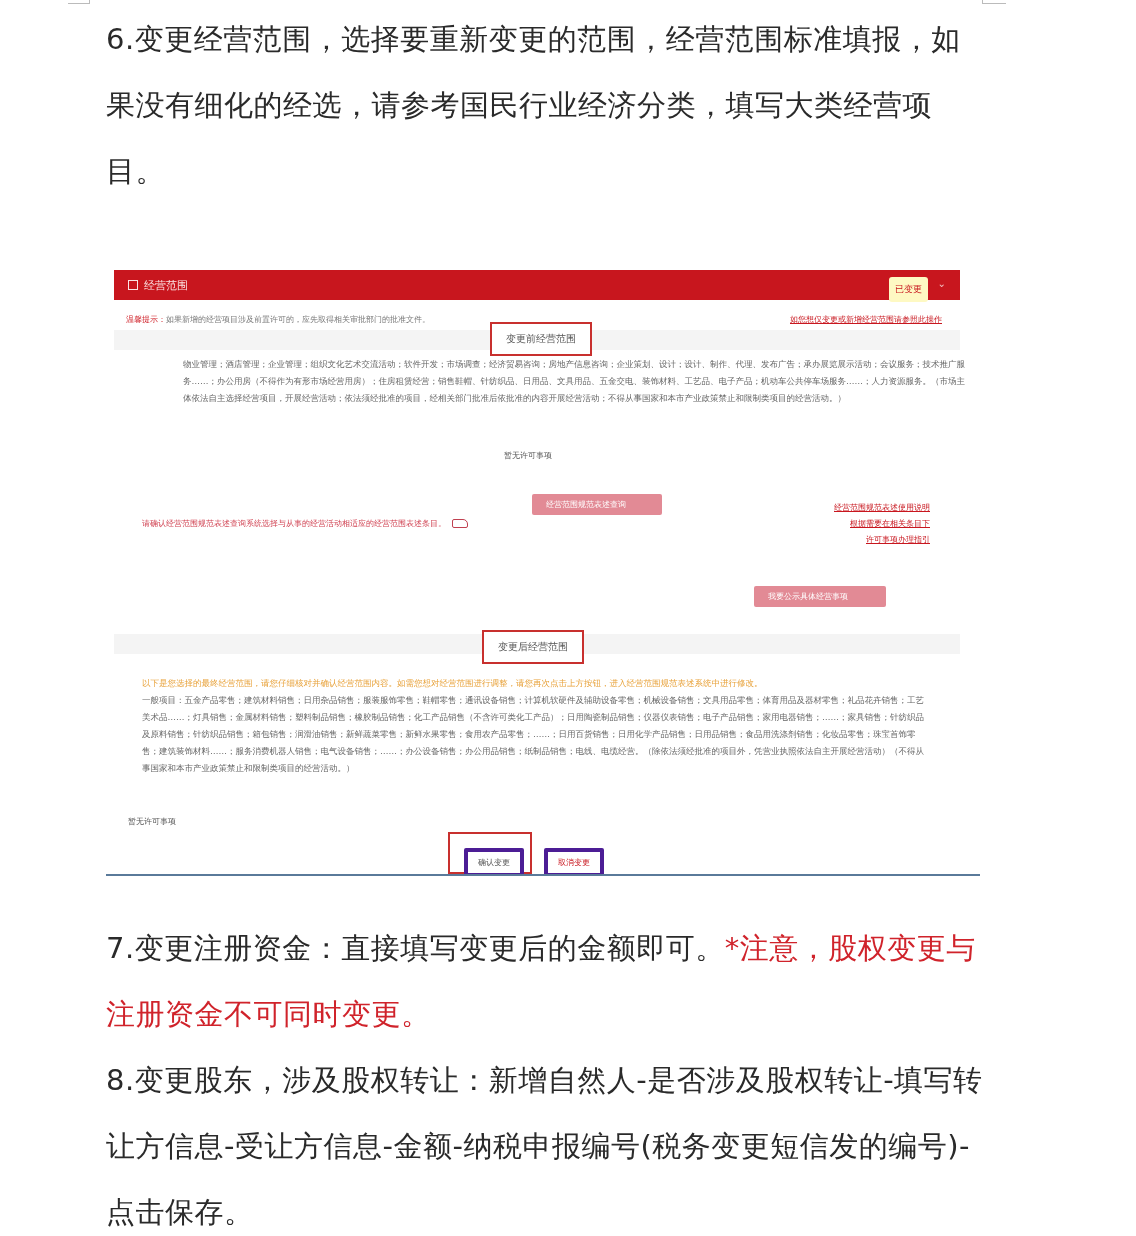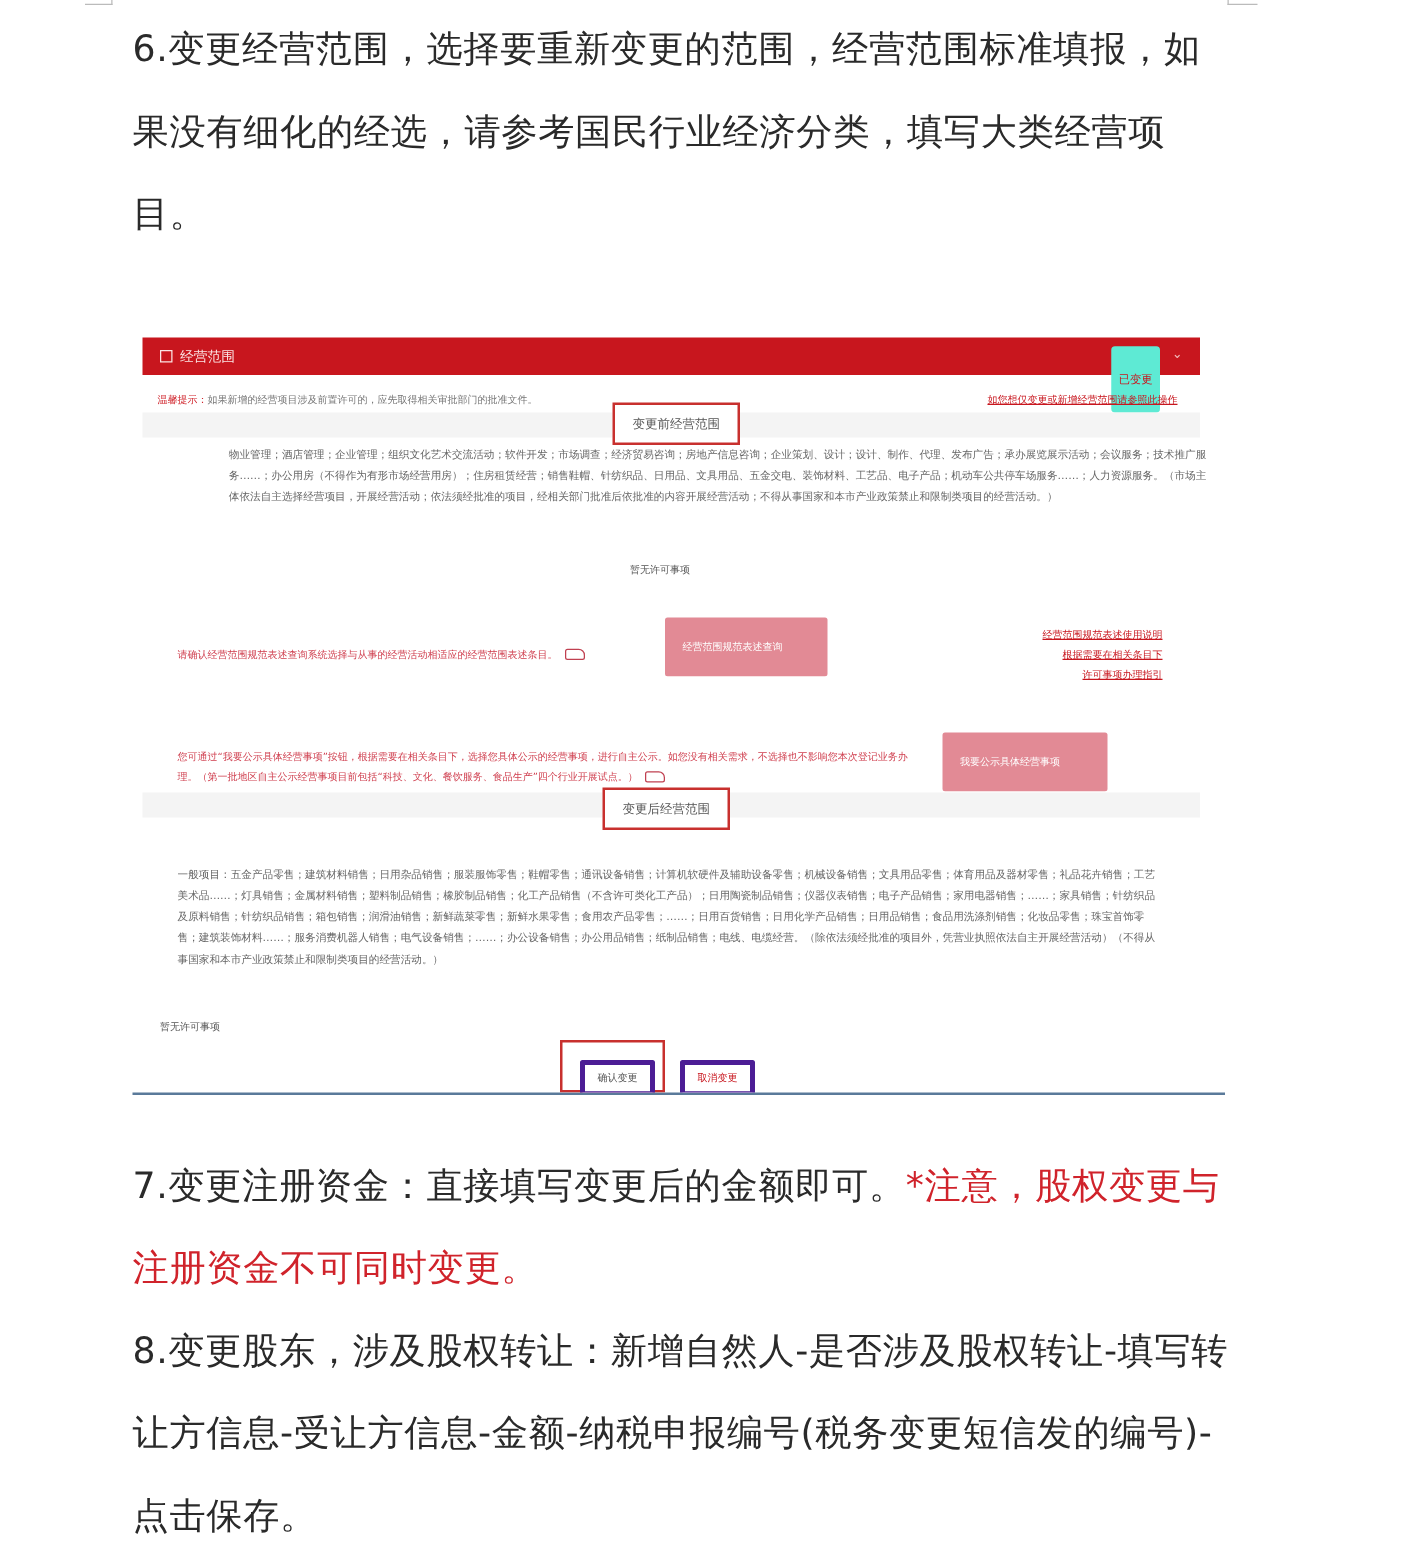--- a/index.html
+++ b/index.html
@@ -14,21 +14,21 @@
     .para .red { color: #d0232b; }
     #p6 { top: 6px; }
     #p7 { top: 915px; }
     #p8 { top: 1047px; }
 
     
     .shot { position: absolute; left: 106px; top: 266px; width: 874px; height: 610px; background: #fff; border-bottom: 2px solid #5a7a9a; overflow: hidden; filter: blur(0.4px); }
     .shot-header { position: absolute; left: 8px; top: 4px; width: 846px; height: 30px; background: #c8161e; }
     .shot-header .title { position: absolute; left: 14px; top: 8px; font-size: 11px; color: #fbe4e4; }
     .shot-header .edit-icon { display: inline-block; width: 10px; height: 10px; border: 1.5px solid #fbe4e4; margin-right: 6px; vertical-align: -1px; }
-    .shot-header .status { position: absolute; right: 32px; top: 7px; background: #5eead4; color: #c8161e; font-size: 9px; padding: 20px 6px; border-radius: 3px; }
+    .shot-header .status { position: absolute; right: 32px; top: 7px; background: #fef9c3; color: #c8161e; font-size: 9px; padding: 6px 6px; border-radius: 3px; }
     .shot-header .chev { position: absolute; right: 14px; top: 8px; color: #f3c0c0; font-size: 10px; }
 
     .tip { position: absolute; left: 20px; top: 48px; font-size: 8px; color: #777; }
     .tip .lbl { color: #d0232b; }
     .tip-link { position: absolute; right: 38px; top: 48px; font-size: 8px; color: #c8161e; text-decoration: underline; }
 
     .band { position: absolute; left: 8px; width: 846px; height: 20px; background: #f4f4f4; }
     .band.b1 { top: 64px; }
     .band.b2 { top: 368px; }
     .sec-btn { position: absolute; font-size: 10px; color: #555; background: #fff; border: 2px solid #c8302e; padding: 8px 14px; }
@@ -41,21 +41,21 @@
     .warn-orange { position: absolute; left: 36px; top: 412px; width: 790px; font-size: 8.5px; color: #e8a23a; }
 
     .no-permit { position: absolute; font-size: 8px; color: #555; }
     .no-permit.n1 { left: 398px; top: 184px; }
     .no-permit.n2 { left: 22px; top: 550px; }
 
     .red-note { position: absolute; font-size: 8px; color: #d04050; line-height: 16px; margin-top: 16px; }
     .red-note.r1 { left: 36px; top: 234px; }
     .red-note.r2 { left: 36px; top: 316px; width: 600px; }
     .hand-icon { display: inline-block; width: 16px; height: 9px; border: 1.5px solid #c04050; border-radius: 2px 5px 2px 2px; margin-left: 6px; vertical-align: middle; }
-    .pink-btn { position: absolute; background: #e28a95; color: #fff; font-size: 8px; padding: 18px 14px; border-radius: 2px; }
+    .pink-btn { position: absolute; background: #e28a95; color: #fff; font-size: 8px; padding: 5px 14px; border-radius: 2px; }
     .pink-btn.p1 { left: 426px; top: 228px; width: 130px; }
     .pink-btn.p2 { left: 648px; top: 320px; width: 132px; }
     .side-links { position: absolute; right: 50px; top: 234px; text-align: right; font-size: 8px; line-height: 16px; color: #c8161e; }
     .side-links span { display: block; text-decoration: underline; }
 
     .action-frame { position: absolute; left: 342px; top: 566px; width: 84px; height: 42px; border: 2px solid #c8302e; }
     .act-btn { position: absolute; top: 582px; font-size: 8px; color: #555; background: #fff; border: 4px solid #4c1d95; border-radius: 2px; padding: 5px 10px; }
     .act-btn.confirm { left: 358px; }
     .act-btn.cancel { left: 438px; color: #c8161e; }
   </style>
@@ -89,27 +89,25 @@
   <div class="red-note r1">
     <span>请确认经营范围规范表述查询系统选择与从事的经营活动相适应的经营范围表述条目。</span><span class="hand-icon"></span>
   </div>
   <div class="pink-btn p1">经营范围规范表述查询</div>
   <div class="side-links">
     <span>经营范围规范表述使用说明</span>
     <span>根据需要在相关条目下</span>
     <span>许可事项办理指引</span>
   </div>
 
-  <div class="red-note r2">
-    <span>您可通过“我要公示具体经营事项”按钮，根据需要在相关条目下，选择您具体公示的经营事项，进行自主公示。如您没有相关需求，不选择也不影响您本次登记业务办理。（第一批地区自主公示经营事项目前包括“科技、文化、餐饮服务、食品生产”四个行业开展试点。）</span><span class="hand-icon"></span>
-  </div>
   <div class="pink-btn p2">我要公示具体经营事项</div>
 
   <div class="band b2"></div>
   <div class="sec-btn after">变更后经营范围</div>
+  <div class="warn-orange">以下是您选择的最终经营范围，请您仔细核对并确认经营范围内容。如需您想对经营范围进行调整，请您再次点击上方按钮，进入经营范围规范表述系统中进行修改。</div>
   <div class="scope-text t2" style="top:426px;">一般项目：五金产品零售；建筑材料销售；日用杂品销售；服装服饰零售；鞋帽零售；通讯设备销售；计算机软硬件及辅助设备零售；机械设备销售；文具用品零售；体育用品及器材零售；礼品花卉销售；工艺美术品……；灯具销售；金属材料销售；塑料制品销售；橡胶制品销售；化工产品销售（不含许可类化工产品）；日用陶瓷制品销售；仪器仪表销售；电子产品销售；家用电器销售；……；家具销售；针纺织品及原料销售；针纺织品销售；箱包销售；润滑油销售；新鲜蔬菜零售；新鲜水果零售；食用农产品零售；……；日用百货销售；日用化学产品销售；日用品销售；食品用洗涤剂销售；化妆品零售；珠宝首饰零售；建筑装饰材料……；服务消费机器人销售；电气设备销售；……；办公设备销售；办公用品销售；纸制品销售；电线、电缆经营。（除依法须经批准的项目外，凭营业执照依法自主开展经营活动）（不得从事国家和本市产业政策禁止和限制类项目的经营活动。）</div>
   <div class="no-permit n2">暂无许可事项</div>
 
   <div class="action-frame"></div>
   <div class="act-btn confirm">确认变更</div>
   <div class="act-btn cancel">取消变更</div>
 </div>
 
 <p class="para" id="p7">
   <span>7.变更注册资金：直接填写变更后的金额即可。</span><span class="red">*注意，股权变更与注册资金不可同时变更。</span>

